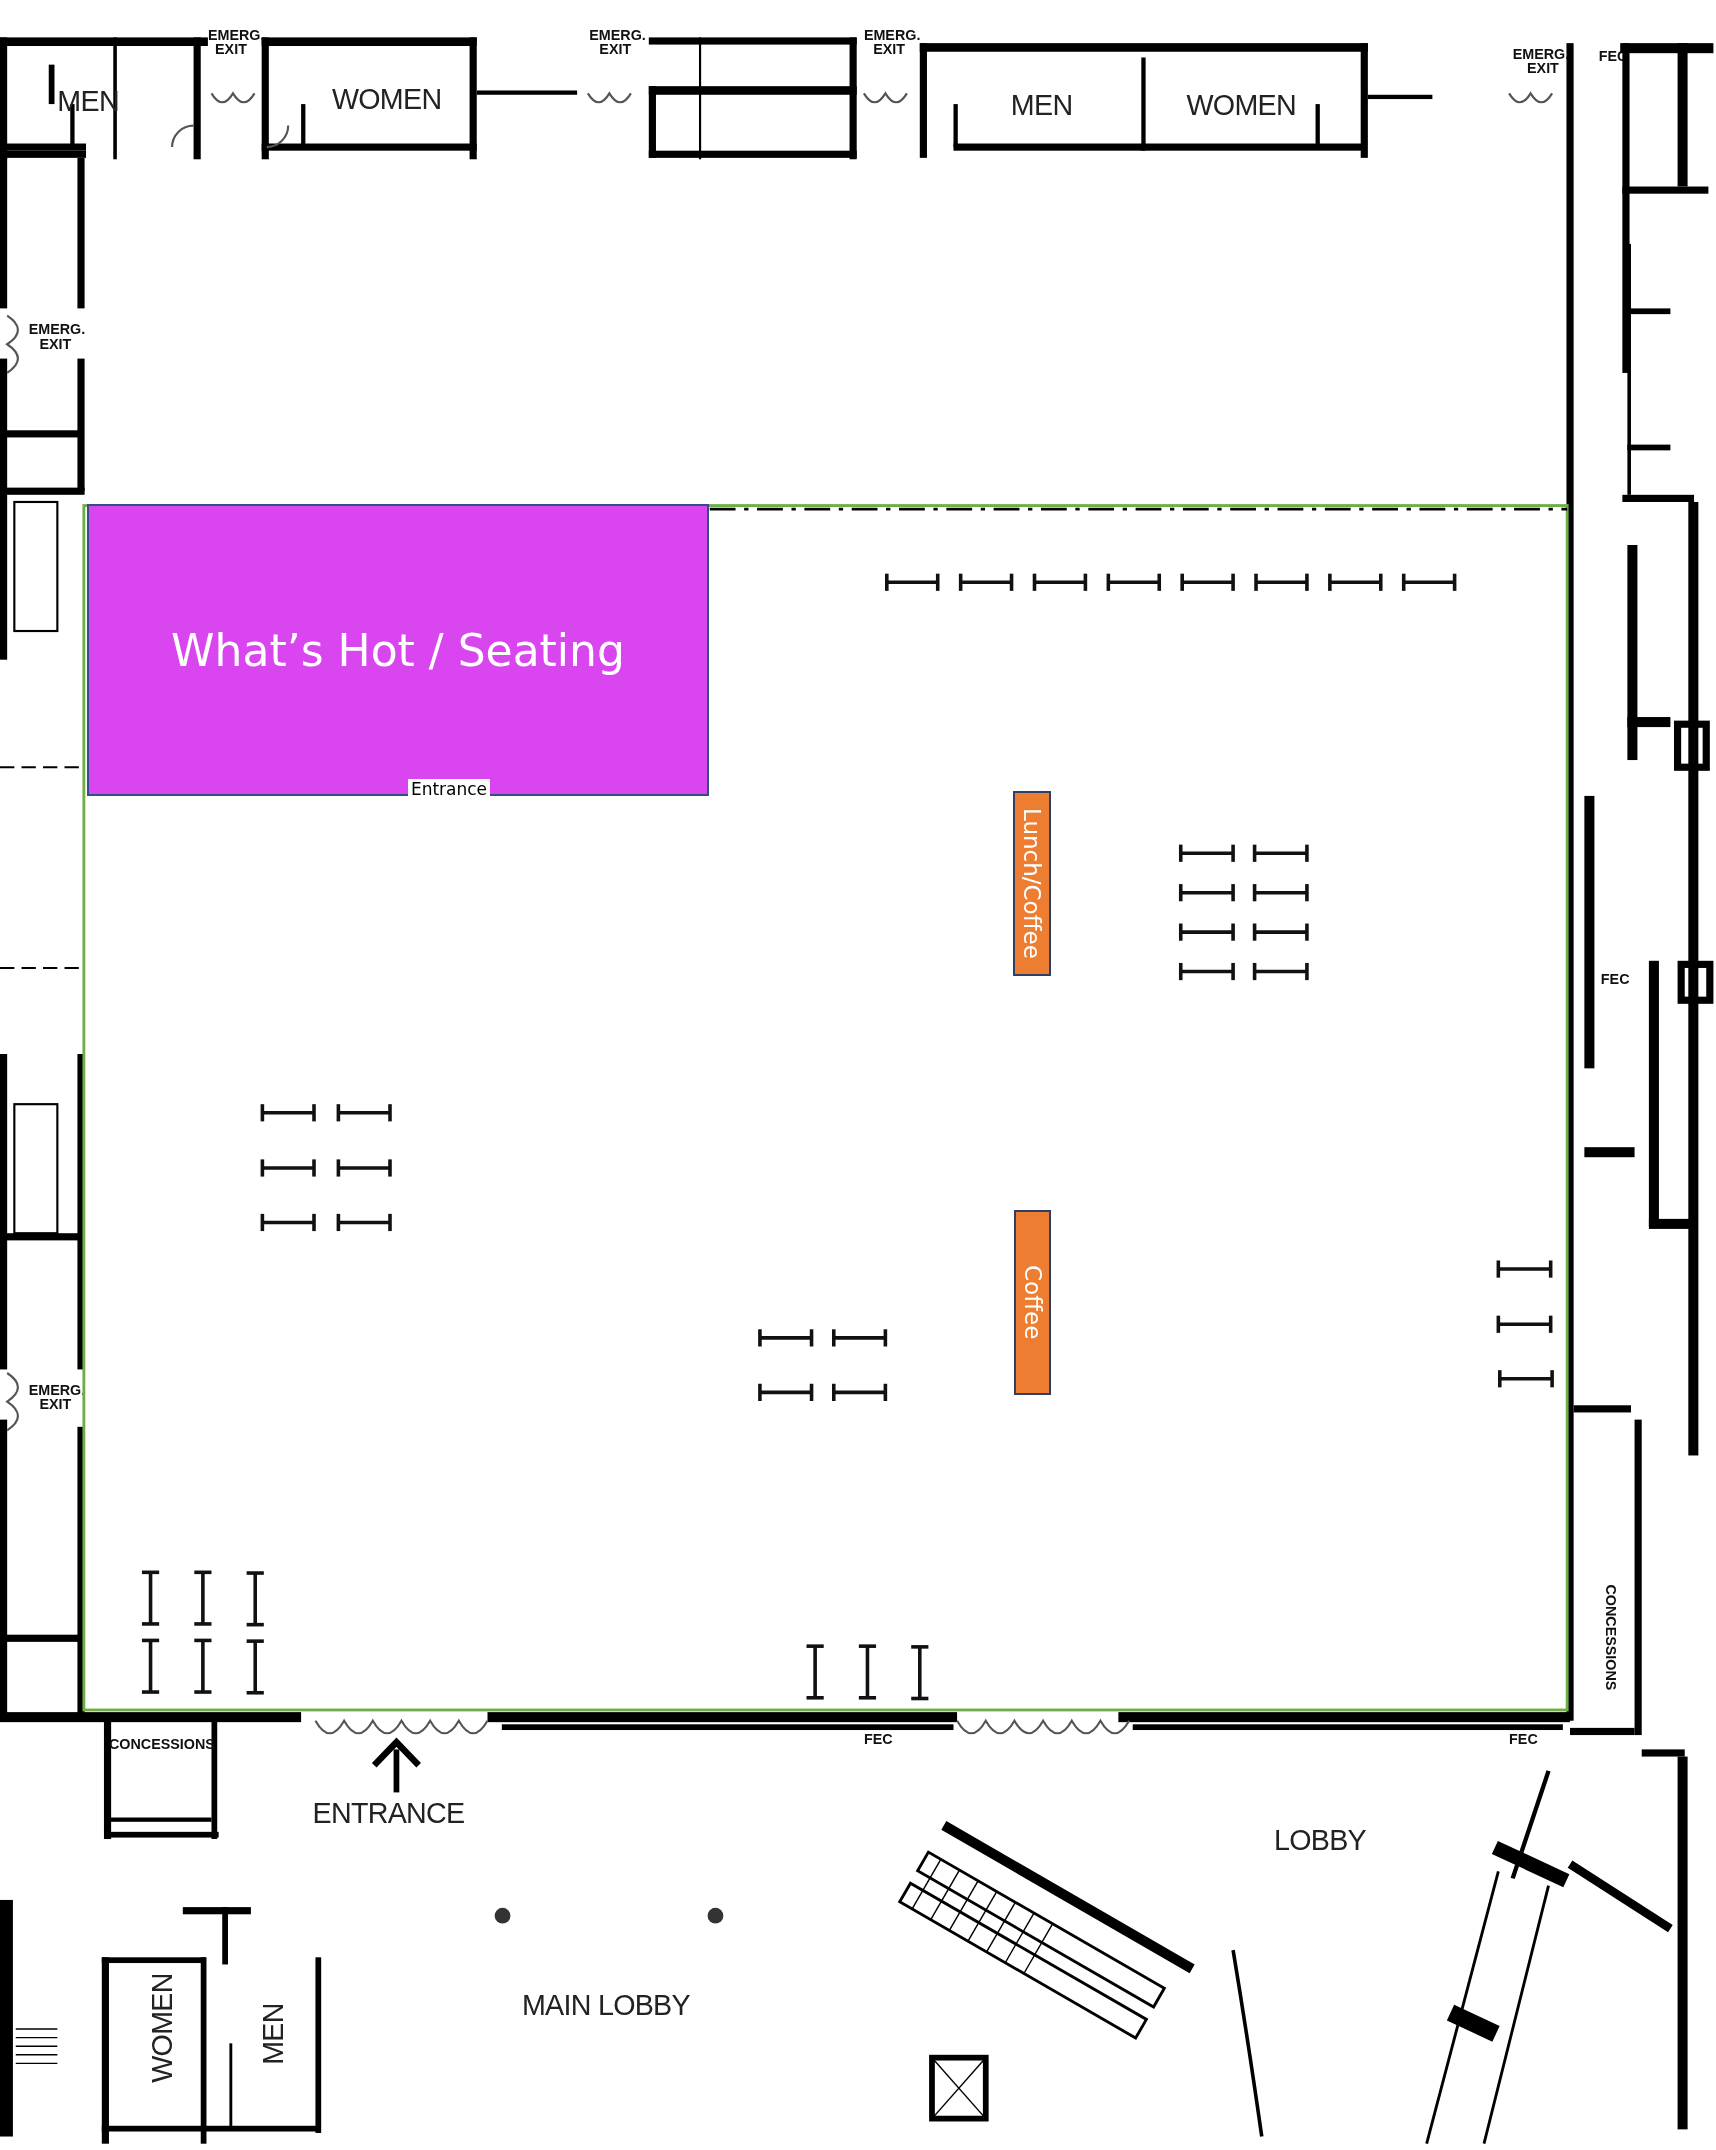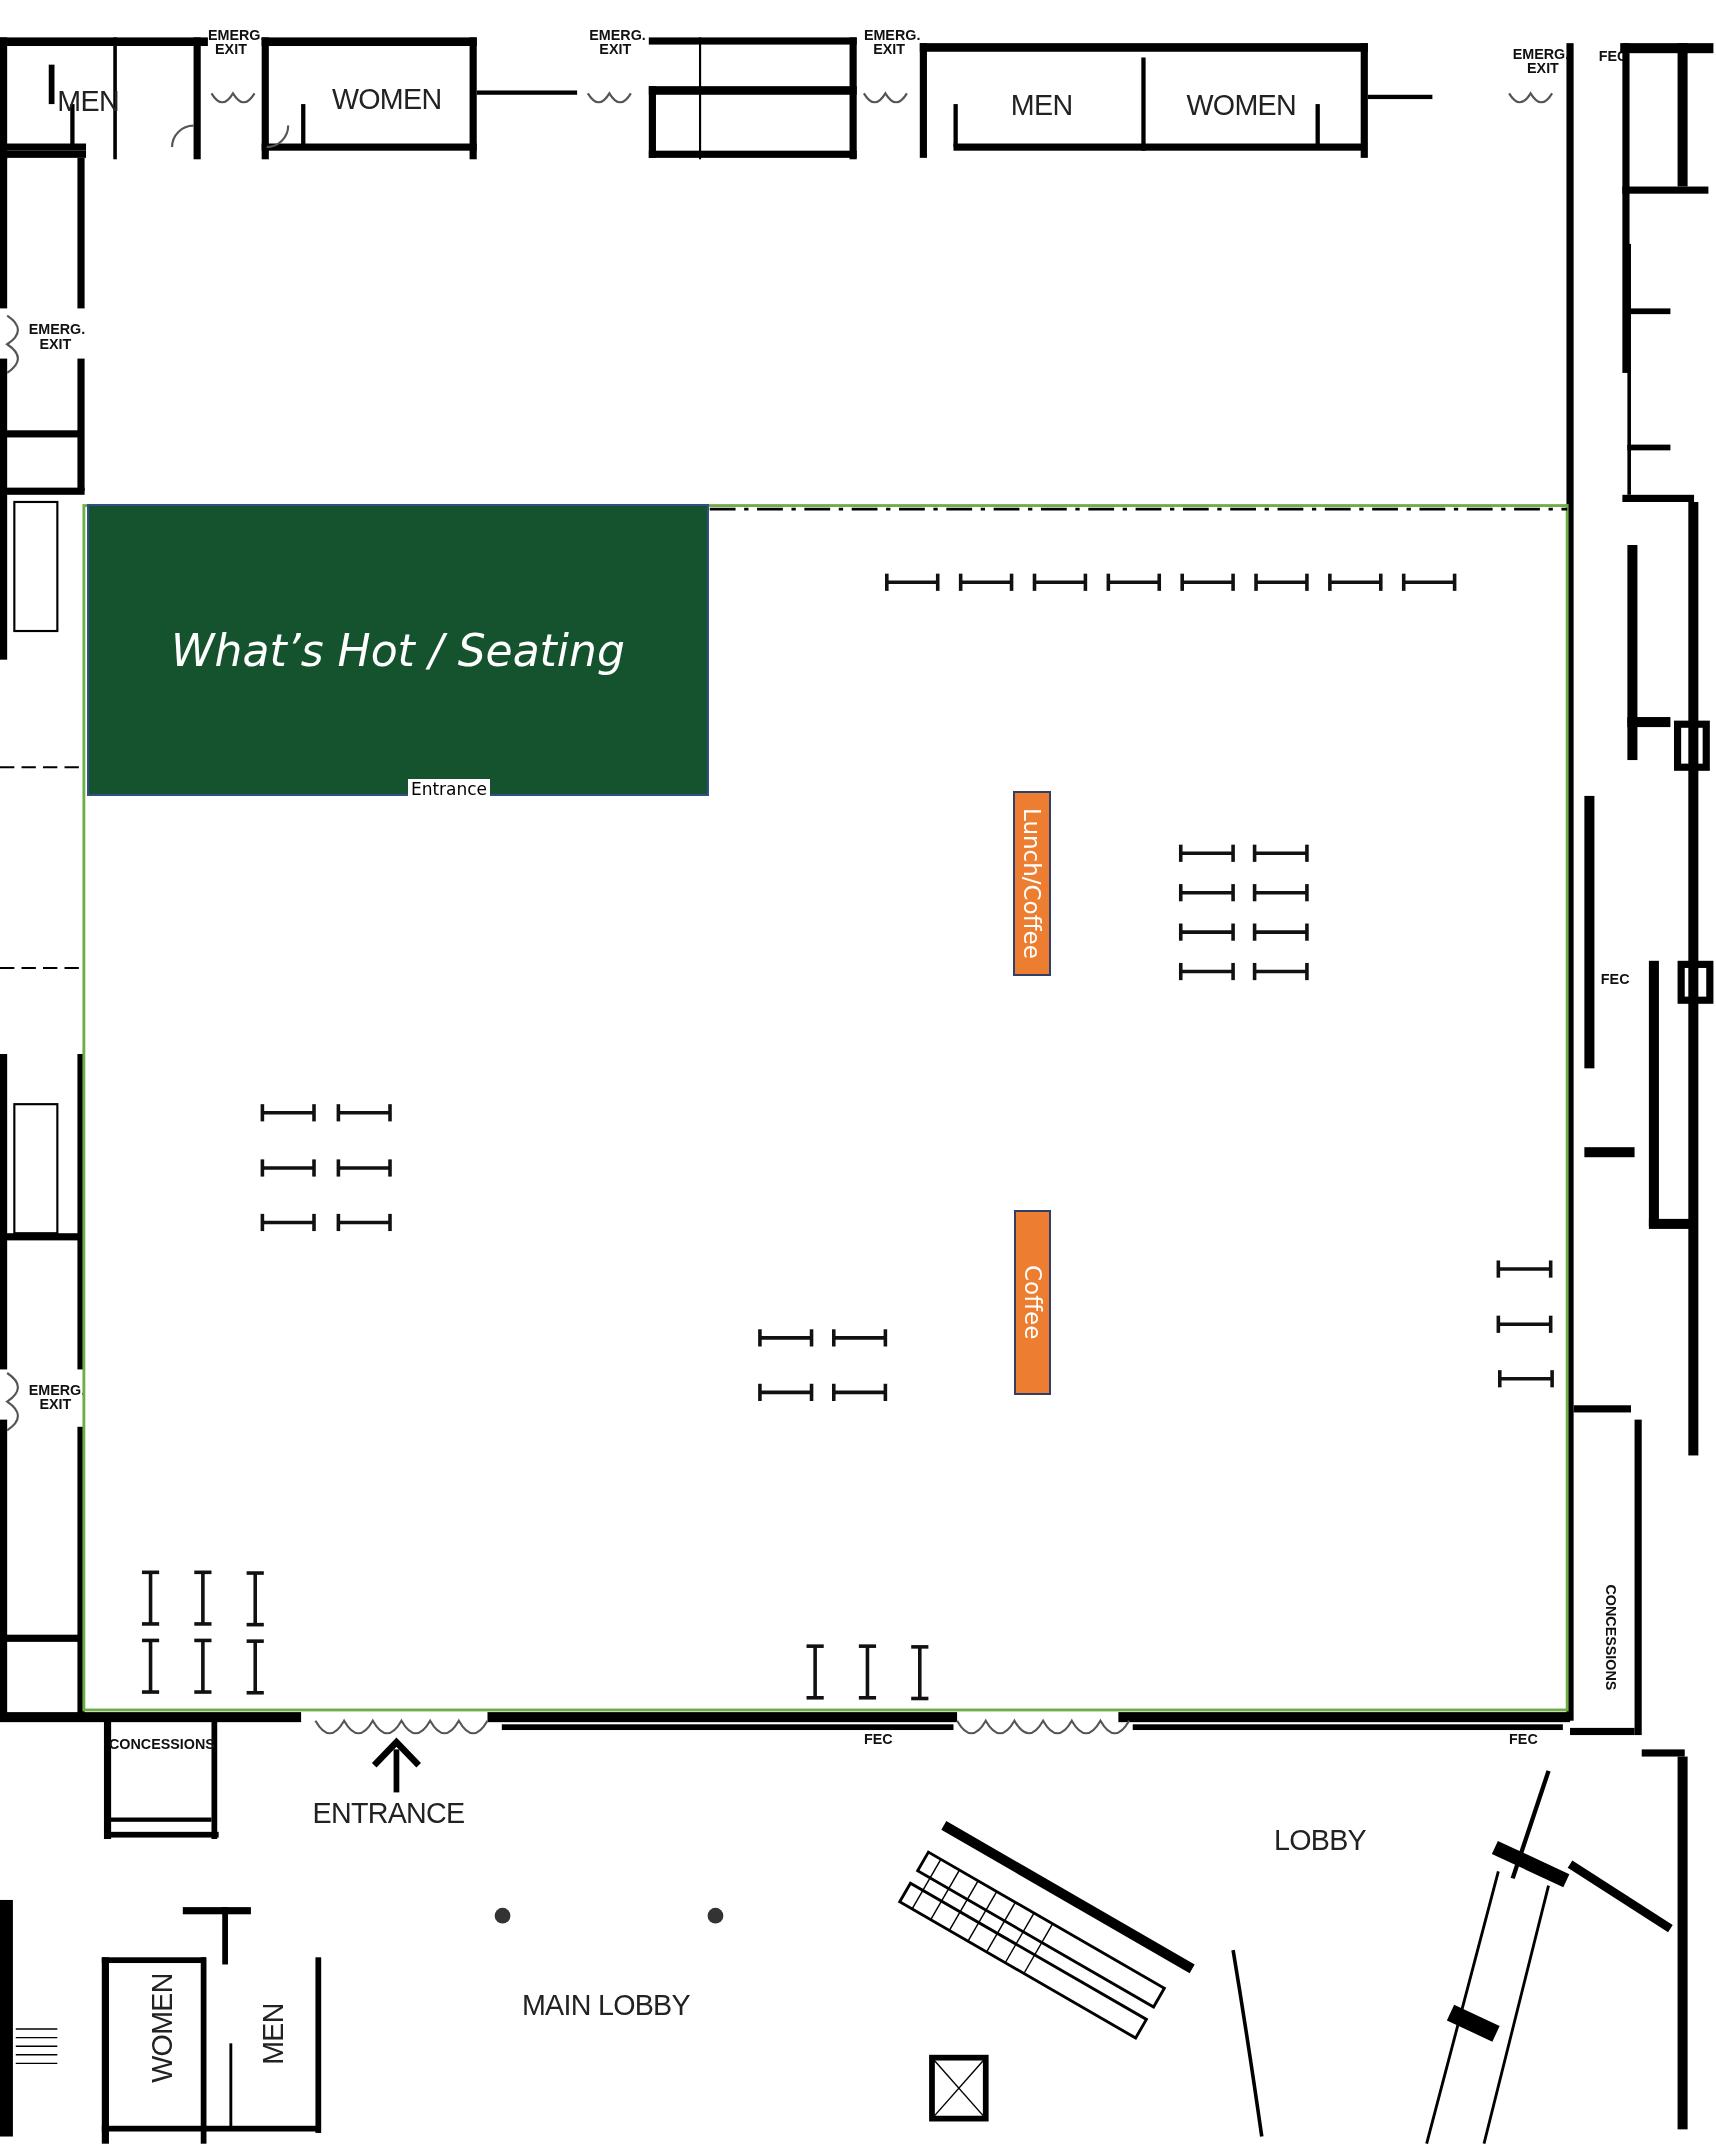--- a/index.html
+++ b/index.html
@@ -4,21 +4,21 @@
 <style>
   html, body { margin:0; padding:0; background:#ffffff; }
   body { width:1717px; height:2151px; position:relative; overflow:hidden; font-family:"Liberation Sans", sans-serif; }
   #floorplan { position:absolute; left:0; top:0; width:1717px; height:2151px; }
   .wall { fill:#000; }
   .door { stroke:#555; fill:none; stroke-width:3; }
   .label-arch { font-family:"Liberation Sans", sans-serif; fill:#222; font-size:40px; letter-spacing:-1px; }
   .label-small { font-family:"Liberation Sans", sans-serif; fill:#111; font-size:20px; font-weight:bold; }
   .table-icon line { stroke:#111; stroke-width:5; }
   .overlay { position:absolute; box-sizing:border-box; }
-  .zone-blue { background:#14532d; border:2.2px solid #2f4f86; display:flex; align-items:center; justify-content:center; color:#fff; font-family:"DejaVu Sans", sans-serif; font-size:44px;font-style:italic; }
+  .zone-blue { background:#d946ef; border:2.2px solid #2f4f86; display:flex; align-items:center; justify-content:center; color:#fff; font-family:"DejaVu Sans", sans-serif; font-size:44px; }
   .zone-entrance { position:absolute; background:#fff; color:#000; font-family:"DejaVu Sans", sans-serif; font-size:17px; padding:0 2.9px; line-height:21.5px; }
   .zone-orange { background:#ed7d31; border:2.9px solid #2f3f66; display:flex; align-items:center; justify-content:center; }
   .vtext { color:#fff; font-family:"DejaVu Sans", sans-serif; font-size:23px; writing-mode:vertical-rl; white-space:nowrap; }
 </style>
 </head>
 <body>
 
 <svg id="floorplan" viewBox="0 0 2395 3000" xmlns="http://www.w3.org/2000/svg">
 
   <g>

